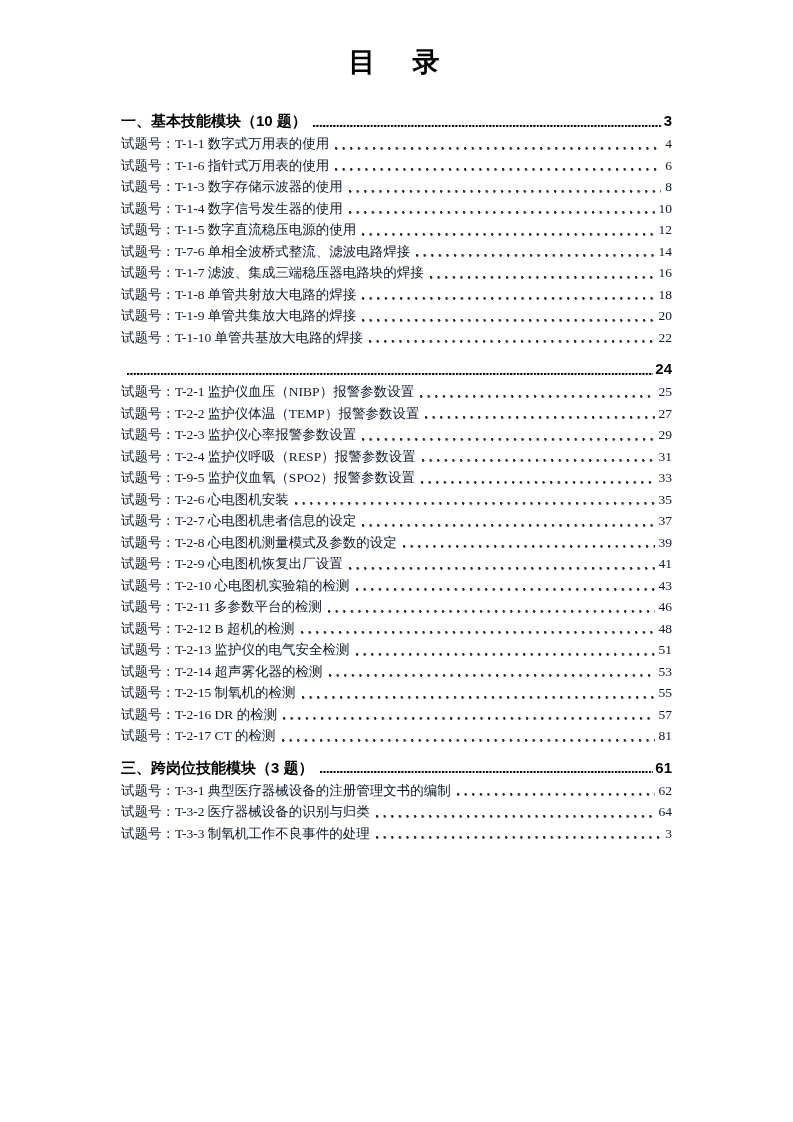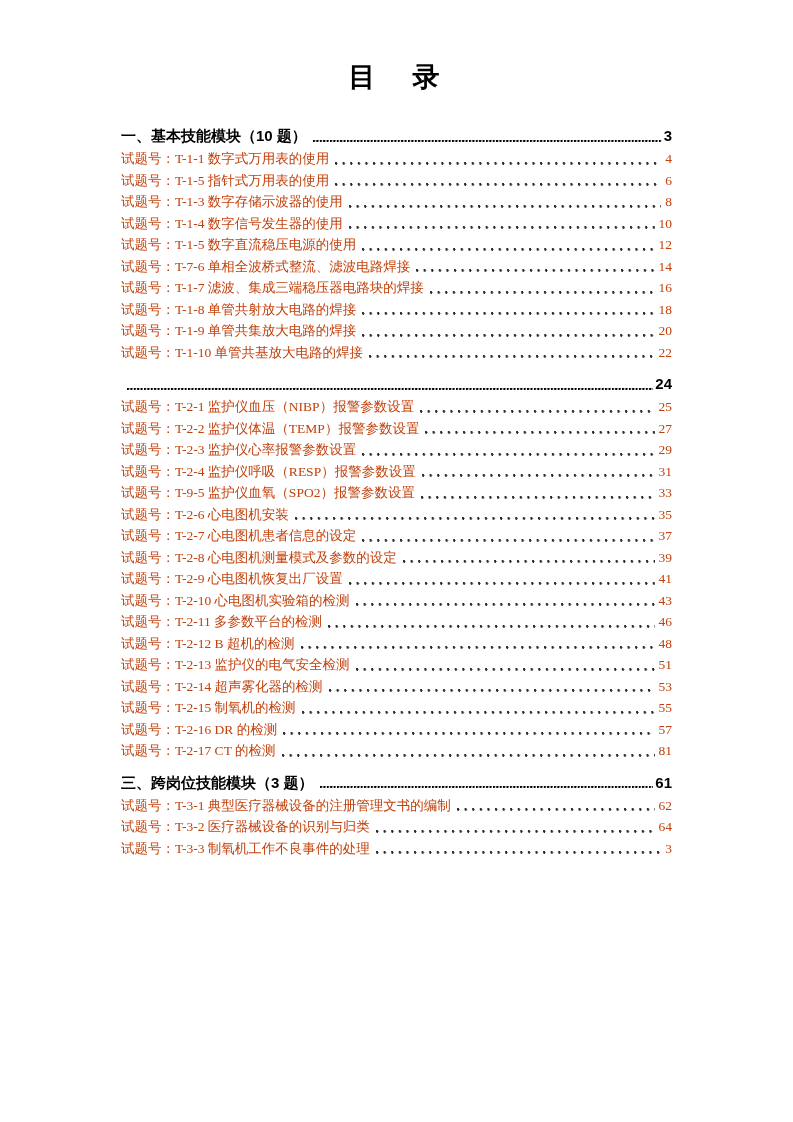--- a/index.html
+++ b/index.html
@@ -16,21 +16,21 @@
     overflow: hidden;
   }
   .content {
     position: absolute;
     left: 121px;
     top: 0;
     width: 551px;
   }
   .doc-title {
     margin: 0;
-    padding-top: 64px;
+    padding-top: 49px;
     text-align: center;
     font-size: 27px;
     line-height: 1;
     font-weight: bold;
     letter-spacing: 5px;
     color: #000;
     font-family: "Liberation Serif", "DejaVu Serif", serif;
   }
   .toc {
     margin-top: 33px;
@@ -49,21 +49,21 @@
     line-height: 24px;
     font-size: 15px;
     font-weight: bold;
     color: #000;
     font-family: "Liberation Sans", "DejaVu Sans", sans-serif;
   }
   .entry-row {
     height: 21.5px;
     line-height: 21.5px;
     font-size: 13.5px;
-    color: #c2410c;
+    color: #0f172a;
     font-family: Liberation Serif, serif;
   }
   .leader {
     flex: 1 1 auto;
     align-self: stretch;
     background-repeat: repeat-x;
     min-width: 12px;
   }
   .leader-dense {
     margin: 0 2px 0 6px;
@@ -95,21 +95,21 @@
           <span class="h-label">一、基本技能模块（10 题）</span>
           <span class="leader leader-dense"></span>
           <span class="h-page">3</span>
         </div>
         <div class="row entry-row">
           <span class="e-label">试题号：T-1-1 数字式万用表的使用</span>
           <span class="leader leader-sparse"></span>
           <span class="e-page">4</span>
         </div>
         <div class="row entry-row">
-          <span class="e-label">试题号：T-1-5 指针式万用表的使用</span>
+          <span class="e-label">试题号：T-1-6 指针式万用表的使用</span>
           <span class="leader leader-sparse"></span>
           <span class="e-page">6</span>
         </div>
         <div class="row entry-row">
           <span class="e-label">试题号：T-1-3 数字存储示波器的使用</span>
           <span class="leader leader-sparse"></span>
           <span class="e-page">8</span>
         </div>
         <div class="row entry-row">
           <span class="e-label">试题号：T-1-4 数字信号发生器的使用</span>

